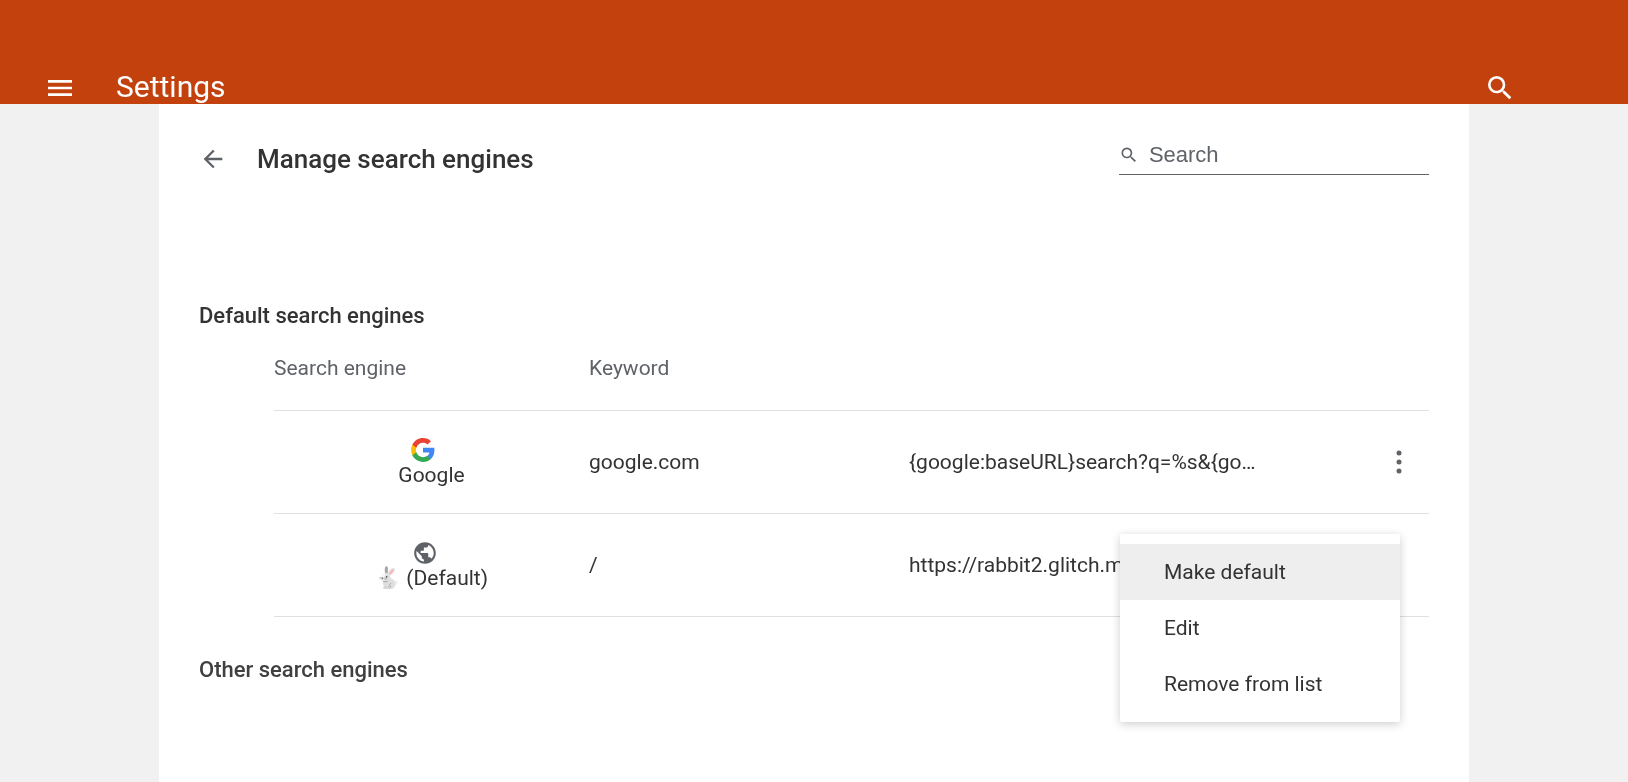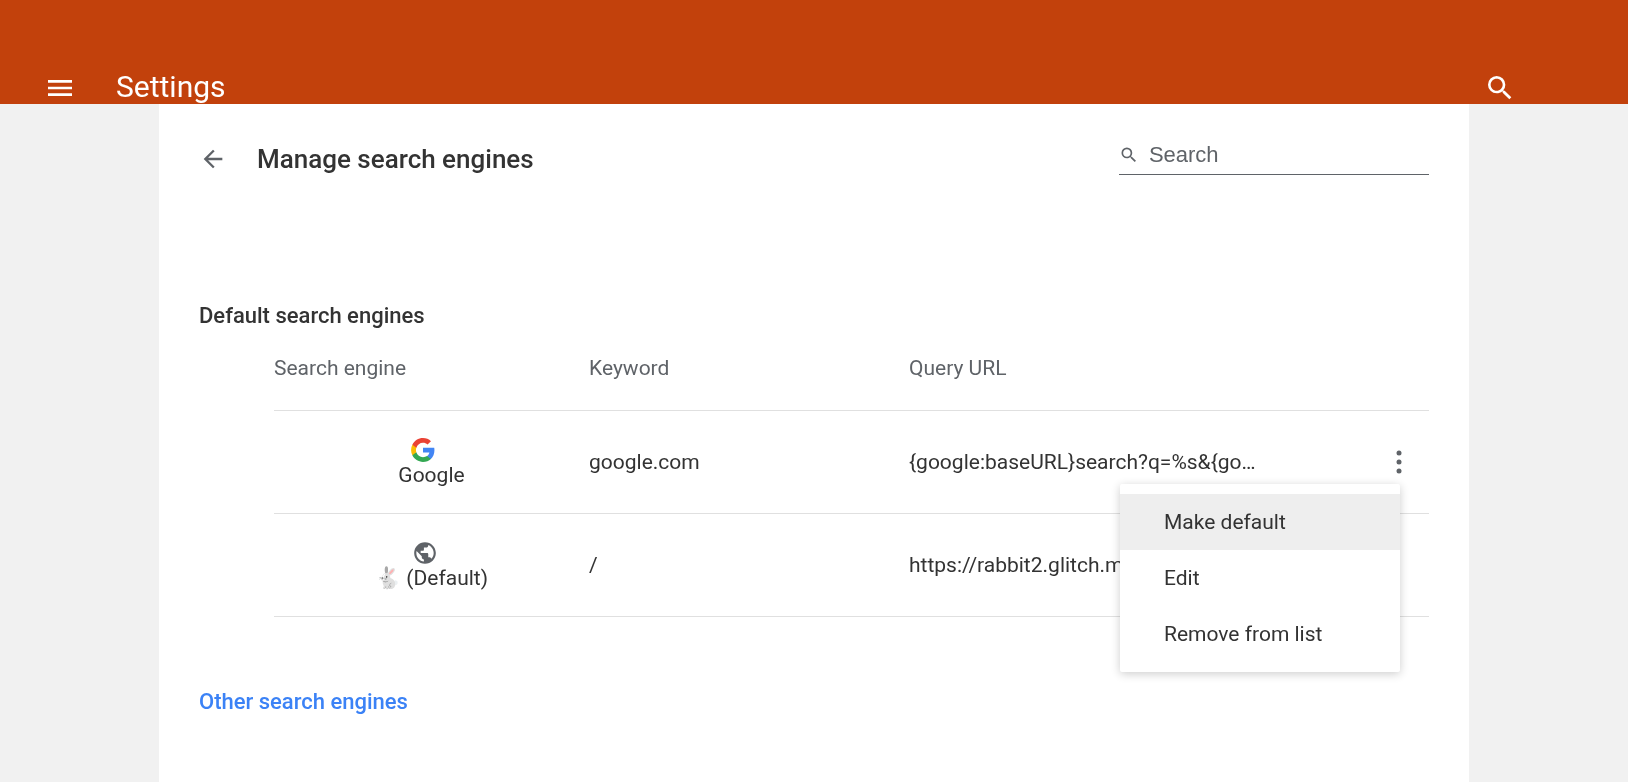--- a/index.html
+++ b/index.html
@@ -174,27 +174,27 @@
       cursor: pointer;
       padding: 6px;
     }
     .more-button svg {
       width: 8px;
       height: 24px;
       display: block;
     }
     .other-section-title {
       font-size: 22px;
-      color: #3b82f6;
+      color: #404040;
       font-weight: 500;
-      margin-top: 72px;
+      margin-top: 40px;
     }
     .dropdown-menu {
       position: absolute;
-      top: 484px;
+      top: 534px;
       left: 1120px;
       width: 280px;
       background: #fff;
       box-shadow: 0 2px 10px rgba(0,0,0,0.2);
       border-radius: 2px;
       z-index: 100;
       padding: 10px 0;
     }
     .dropdown-item {
       padding: 16px 44px;
@@ -238,21 +238,20 @@
       <input class="search-input" type="text" placeholder="Search" style="">
     </div>
   </div>
 
   <div class="section-title">Default search engines</div>
 
   <div class="table-area">
     <div class="table-header">
       <div class="col-engine">Search engine</div>
       <div class="col-keyword">Keyword</div>
-      <div class="col-url">Query URL</div>
     </div>
 
     <div class="table-row">
       <div class="engine-cell">
         <svg class="engine-icon-g" viewBox="0 0 48 48">
           <path fill="#4285F4" d="M45.12 24.5c0-1.56-.14-3.06-.4-4.5H24v8.51h11.84c-.51 2.75-2.06 5.08-4.39 6.64v5.52h7.11c4.16-3.83 6.56-9.47 6.56-16.17z"></path>
           <path fill="#34A853" d="M24 46c5.94 0 10.92-1.97 14.56-5.33l-7.11-5.52c-1.97 1.32-4.49 2.1-7.45 2.1-5.73 0-10.58-3.87-12.31-9.07H4.34v5.7C7.96 41.07 15.4 46 24 46z"></path>
           <path fill="#FBBC05" d="M11.69 28.18C11.25 26.86 11 25.45 11 24s.25-2.86.69-4.18v-5.7H4.34C2.85 17.09 2 20.45 2 24c0 3.55.85 6.91 2.34 9.88l7.35-5.7z"></path>
           <path fill="#EA4335" d="M24 10.75c3.23 0 6.13 1.11 8.41 3.29l6.31-6.31C34.91 4.18 29.93 2 24 2 15.4 2 7.96 6.93 4.34 14.12l7.35 5.7c1.73-5.2 6.58-9.07 12.31-9.07z"></path>
         </svg>

